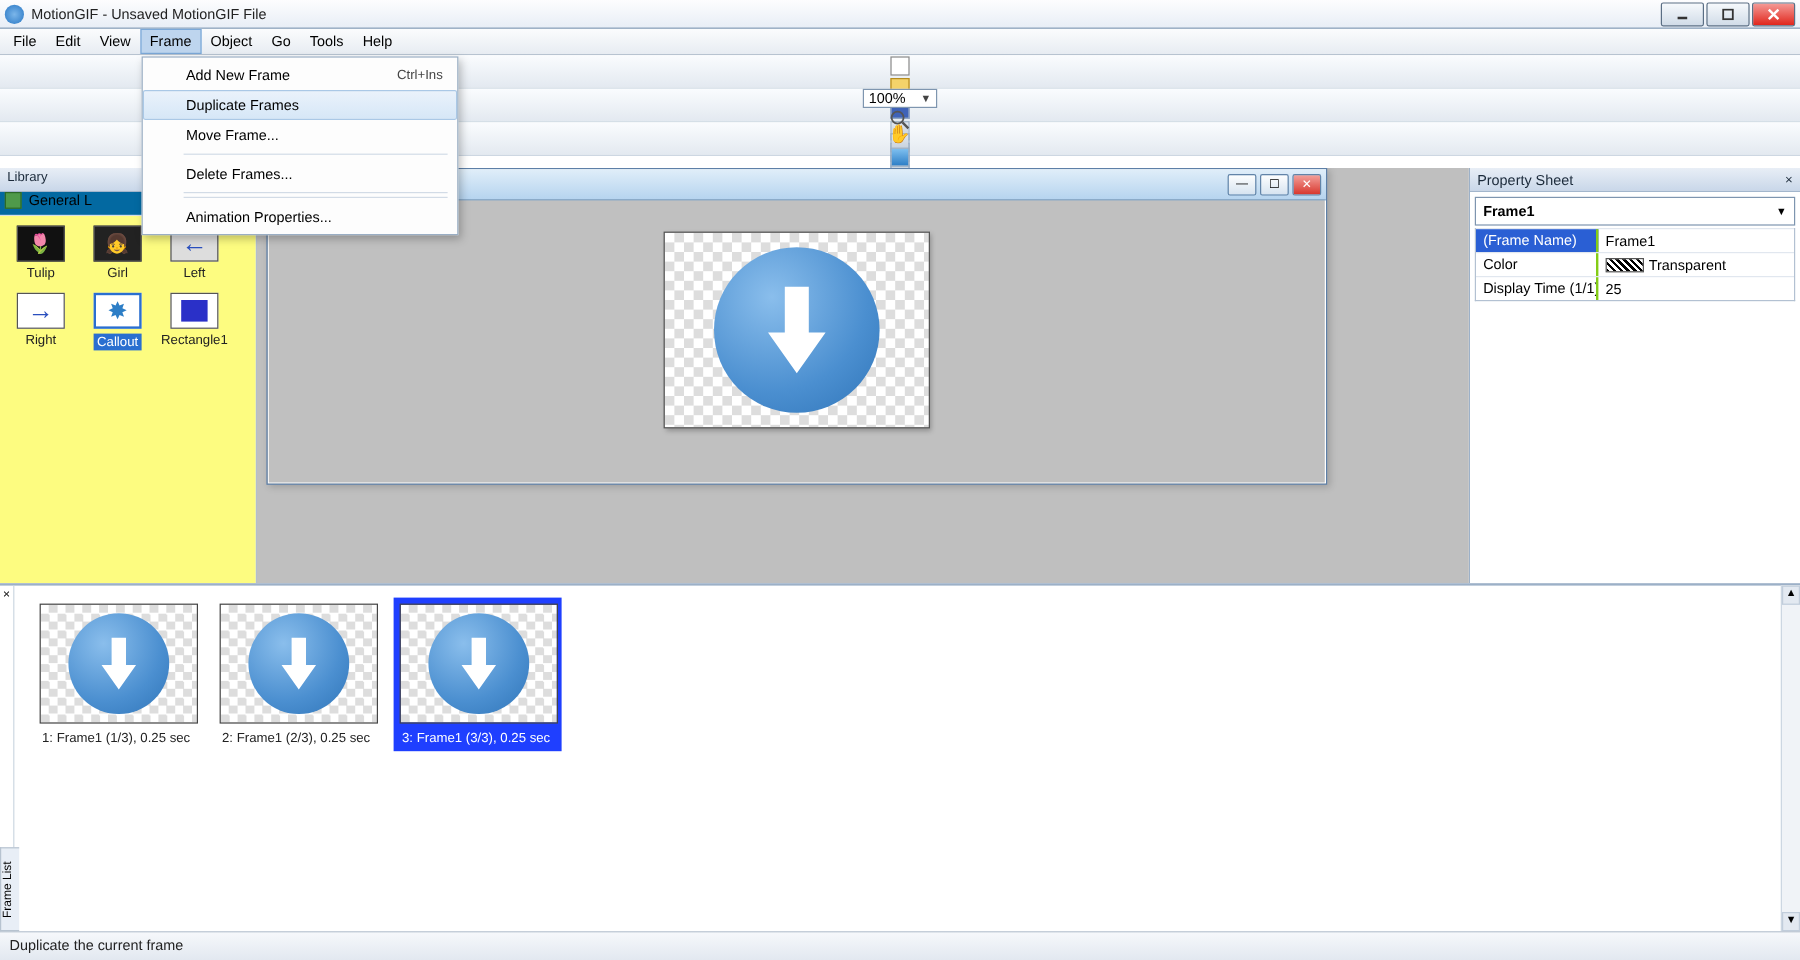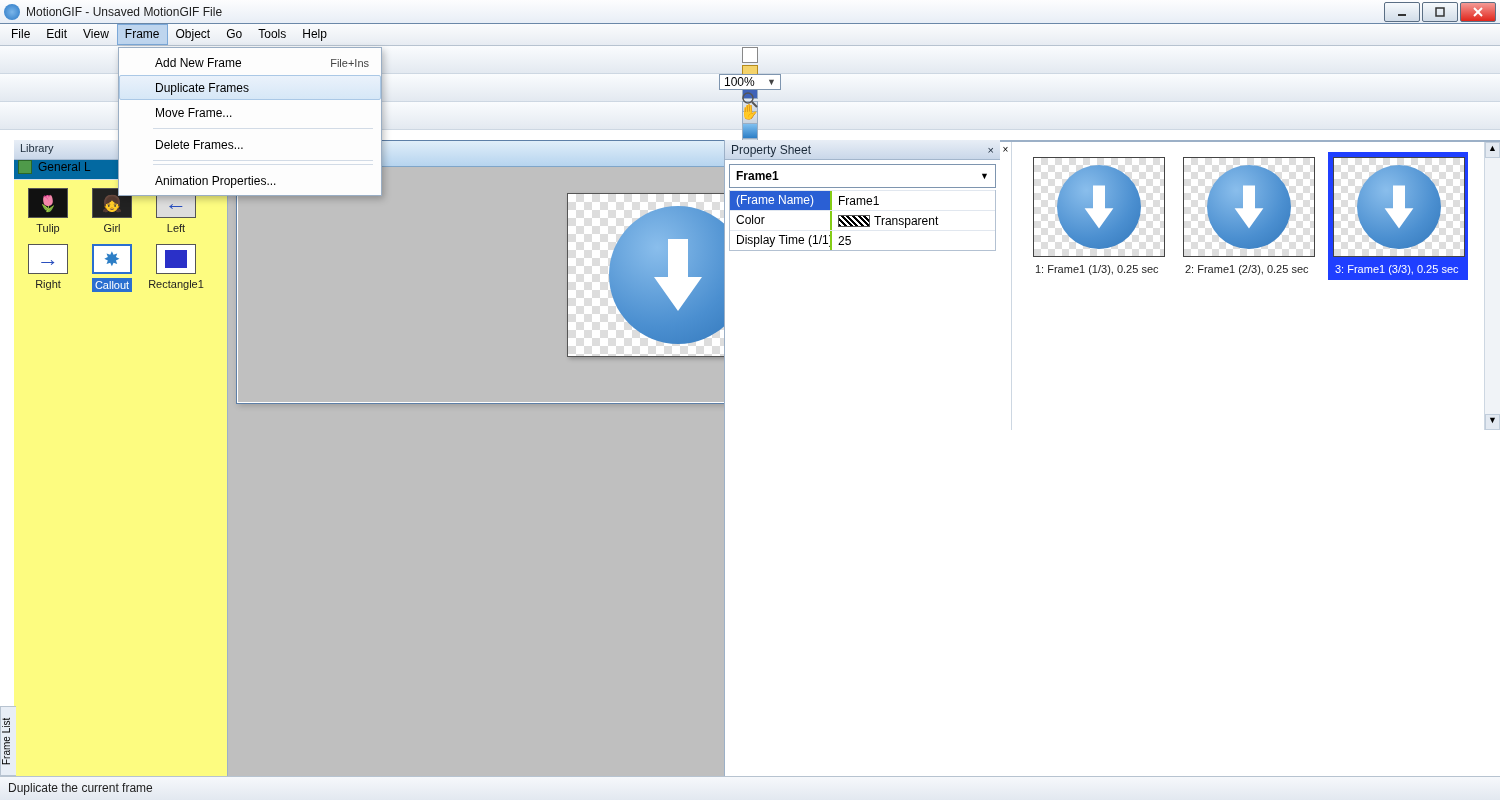--- a/index.html
+++ b/index.html
@@ -21,21 +21,21 @@
 .menu-item:hover, .menu-item.active { background: #bed5ee; border: 1px solid #7ba8d8; padding: 2px 7px; text-align: right; }
 
 
 .toolbar-row { height: 28px; background: linear-gradient(#fafcfe,#e3e9f0); border-bottom: 1px solid #cdd7e2; display: flex; align-items: center; padding: 0 3px; gap: 0; flex-direction: column; }
 .tb-btn { width: 26px; height: 24px; display: flex; align-items: center; justify-content: center; border: 1px solid transparent; border-radius: 2px; cursor: pointer; }
 .tb-sep { width: 1px; height: 20px; background: #b8c4d2; margin: 0 3px; }
 .zoom-select { width: 62px; height: 20px; border: 1px solid #7e95af; background: #fff; padding: 0 4px; display: flex; align-items: center; justify-content: space-between; cursor: pointer; margin: 0 4px; }
 .zoom-select .chev { font-size: 9px; color: #444; }
 
 
-.main { position: absolute; top: 140px; bottom: 24px; left: 0; right: 0; display: flex; flex-direction: row; margin-left: 14px; }
+.main { position: absolute; top: 140px; bottom: 24px; left: 0; right: 0; display: flex; flex-direction: column; }
 .upper { flex: 1; display: flex; min-height: 0; }
 .library-panel { width: 214px; border-right: 1px solid #9cb0c7; display: flex; flex-direction: column; }
 .panel-header { height: 20px; background: linear-gradient(#e8eef6,#c9d7e9); border-bottom: 1px solid #a3b6cc; padding: 2px 6px; font-size: 11px; color: #1b2a3a; }
 .lib-subbar { height: 20px; background: #0369a1; border-bottom: 1px solid #d6dee8; display: flex; align-items: flex-start; padding: 0 4px; gap: 6px; }
 .lib-subbar .mini-icon { width: 14px; height: 14px; background: #4f9a4a; border: 1px solid #2b6828; }
 .lib-body { flex: 1; background: #fdfc80; padding: 8px; display: flex; flex-wrap: wrap; align-content: flex-start; gap: 10px 12px; }
 .lib-item { width: 52px; display: flex; flex-direction: column; align-items: center; gap: 4px; cursor: pointer; }
 .lib-thumb { width: 40px; height: 30px; background: #fff; border: 1px solid #555; display: flex; align-items: center; justify-content: center; font-size: 16px; }
 .lib-item.selected .lib-thumb { border: 2px solid #2a6fd0; }
 .lib-item.selected .lib-label { background: #2a6fd0; color: #fff; padding: 1px 3px; }
@@ -250,21 +250,21 @@
   <div class="tb-btn">
       <svg class="i" viewBox="0 0 18 18">
         <rect x="3" y="4" width="12" height="10" fill="none" stroke="#333" stroke-width="1.5"></rect>
       </svg>
     </div>
 </div>
 
 <div class="dropdown" id="dropdown">
     <div class="dd-row">
       <span class="dd-label">Add New Frame</span>
-      <span class="dd-shortcut">File+Ins</span>
+      <span class="dd-shortcut">Ctrl+Ins</span>
     </div>
     <div class="dd-row hovered">
       <span class="dd-label">Duplicate Frames</span>
     </div>
     <div class="dd-row">
       <span class="dd-label">Move Frame...</span>
     </div>
     <div class="dd-sep"></div>
     <div class="dd-row">
       <span class="dd-label">Delete Frames...</span>

